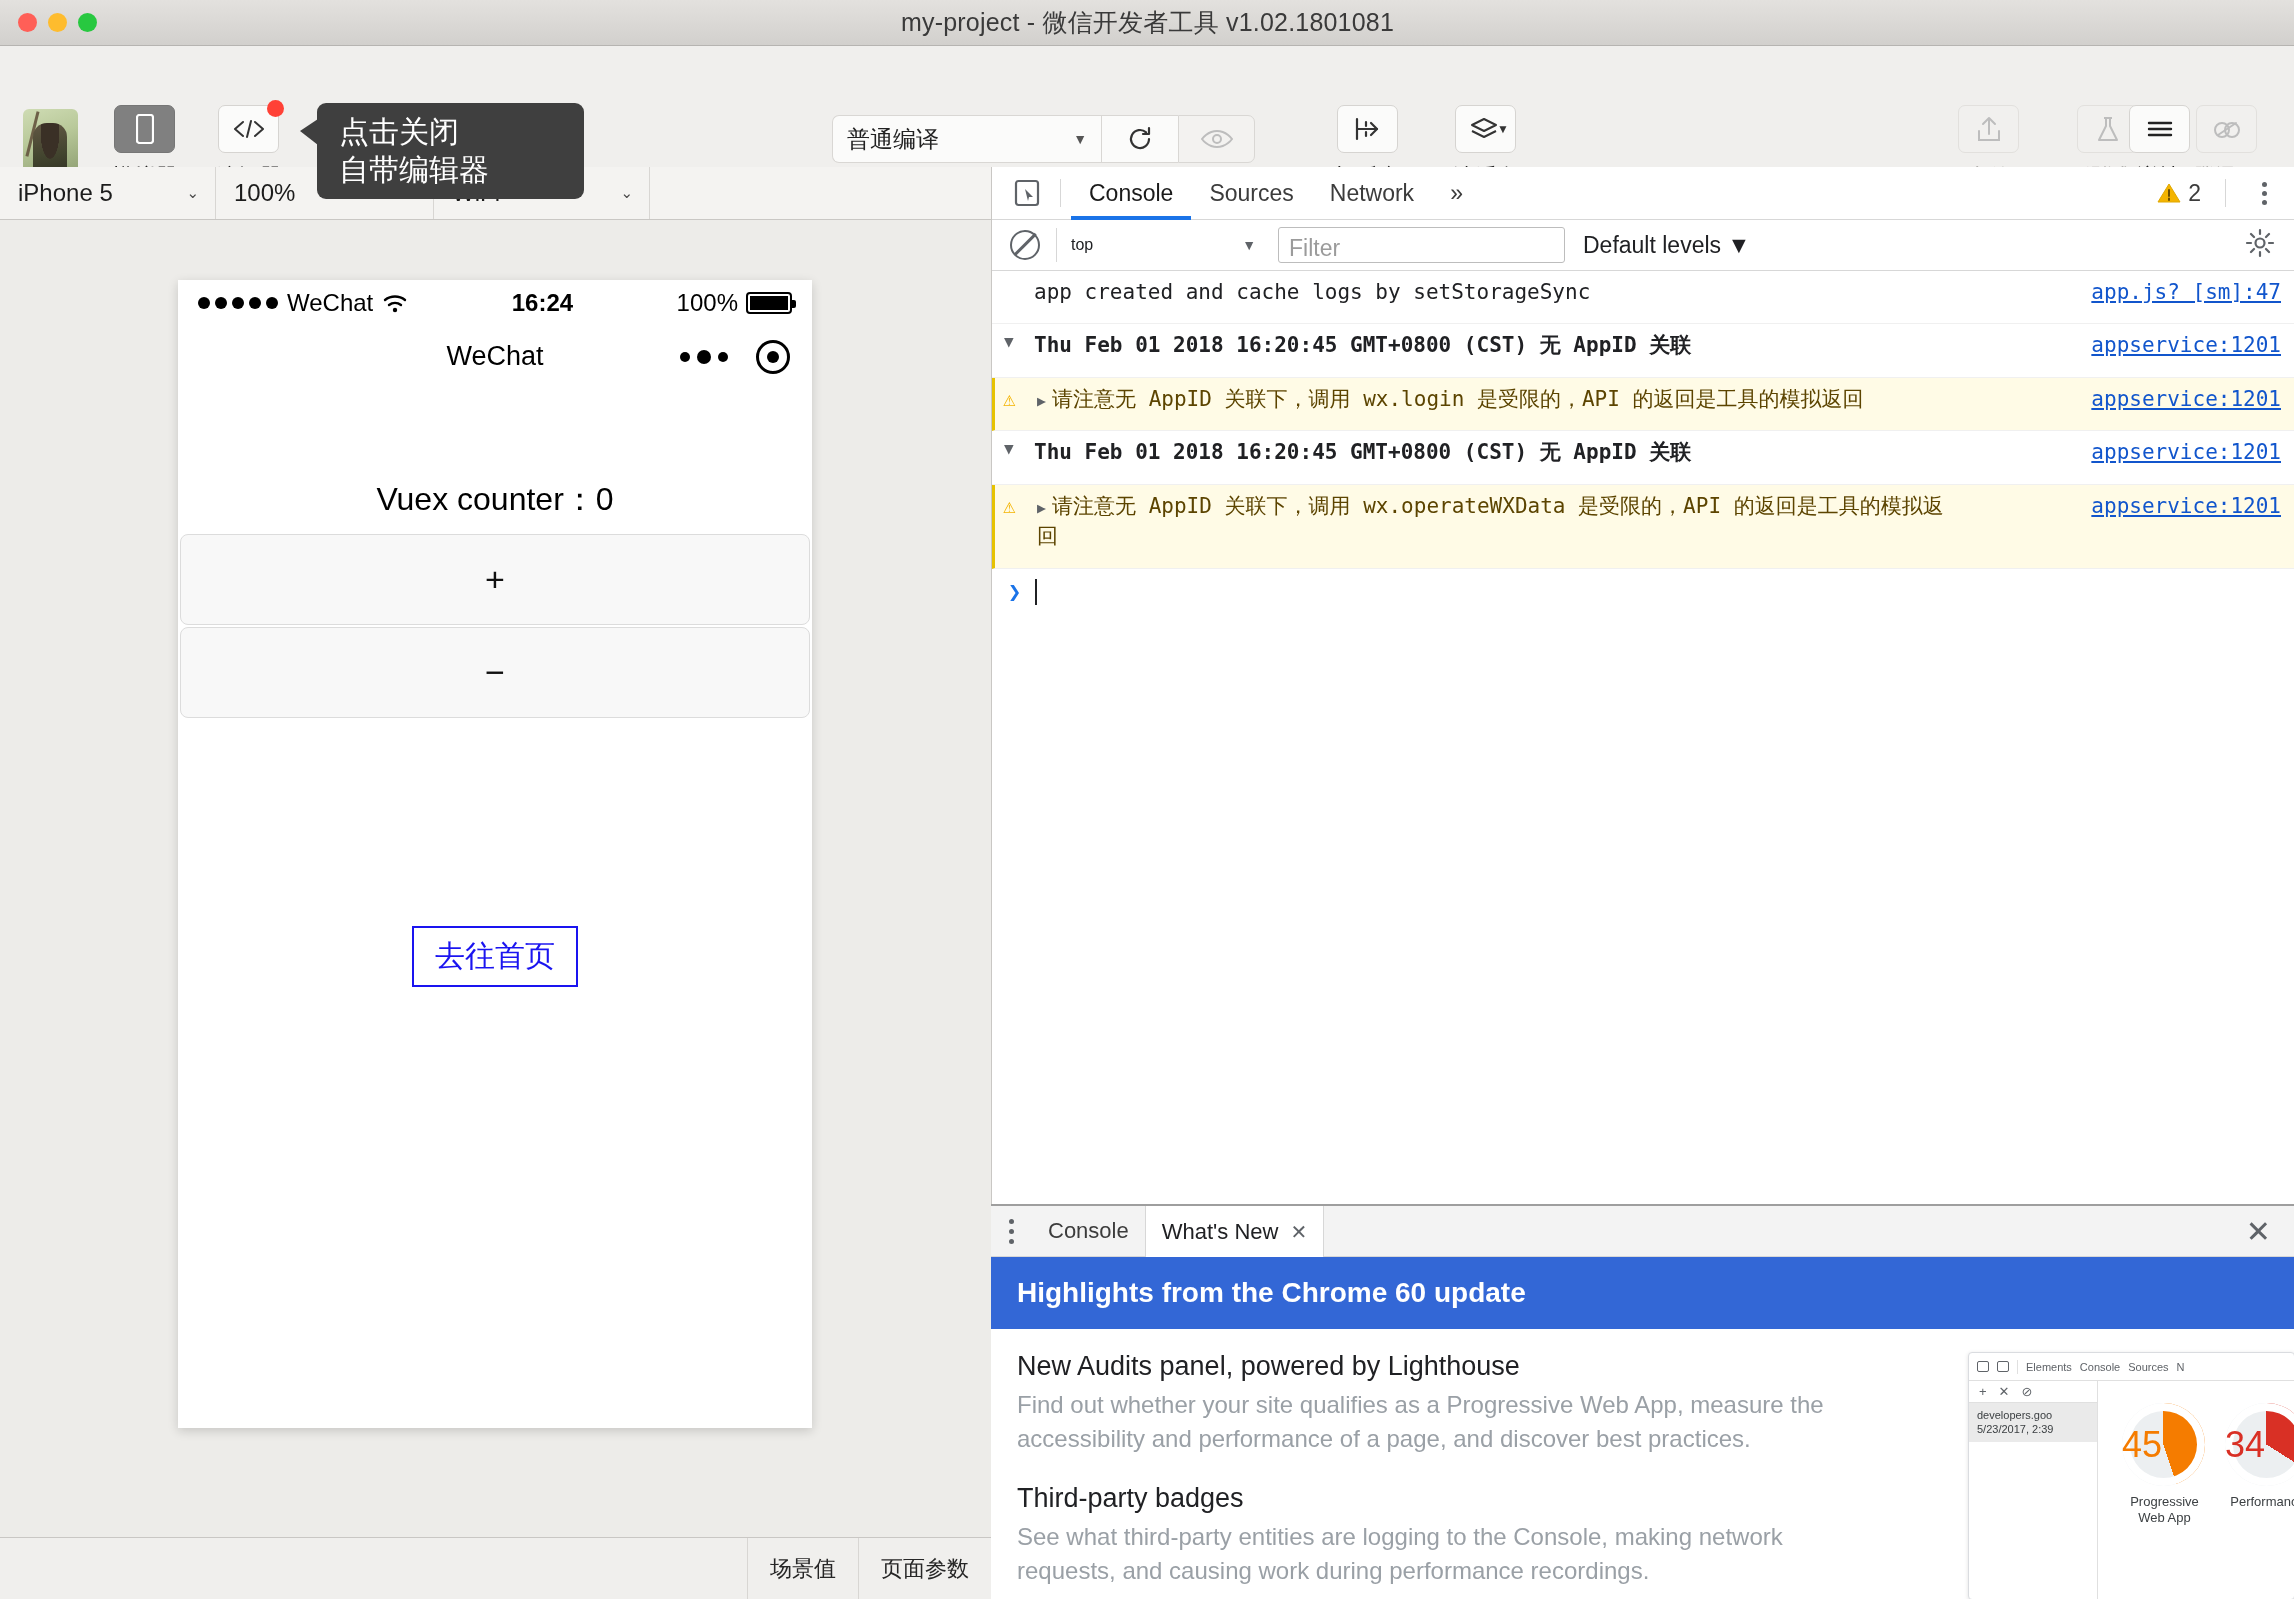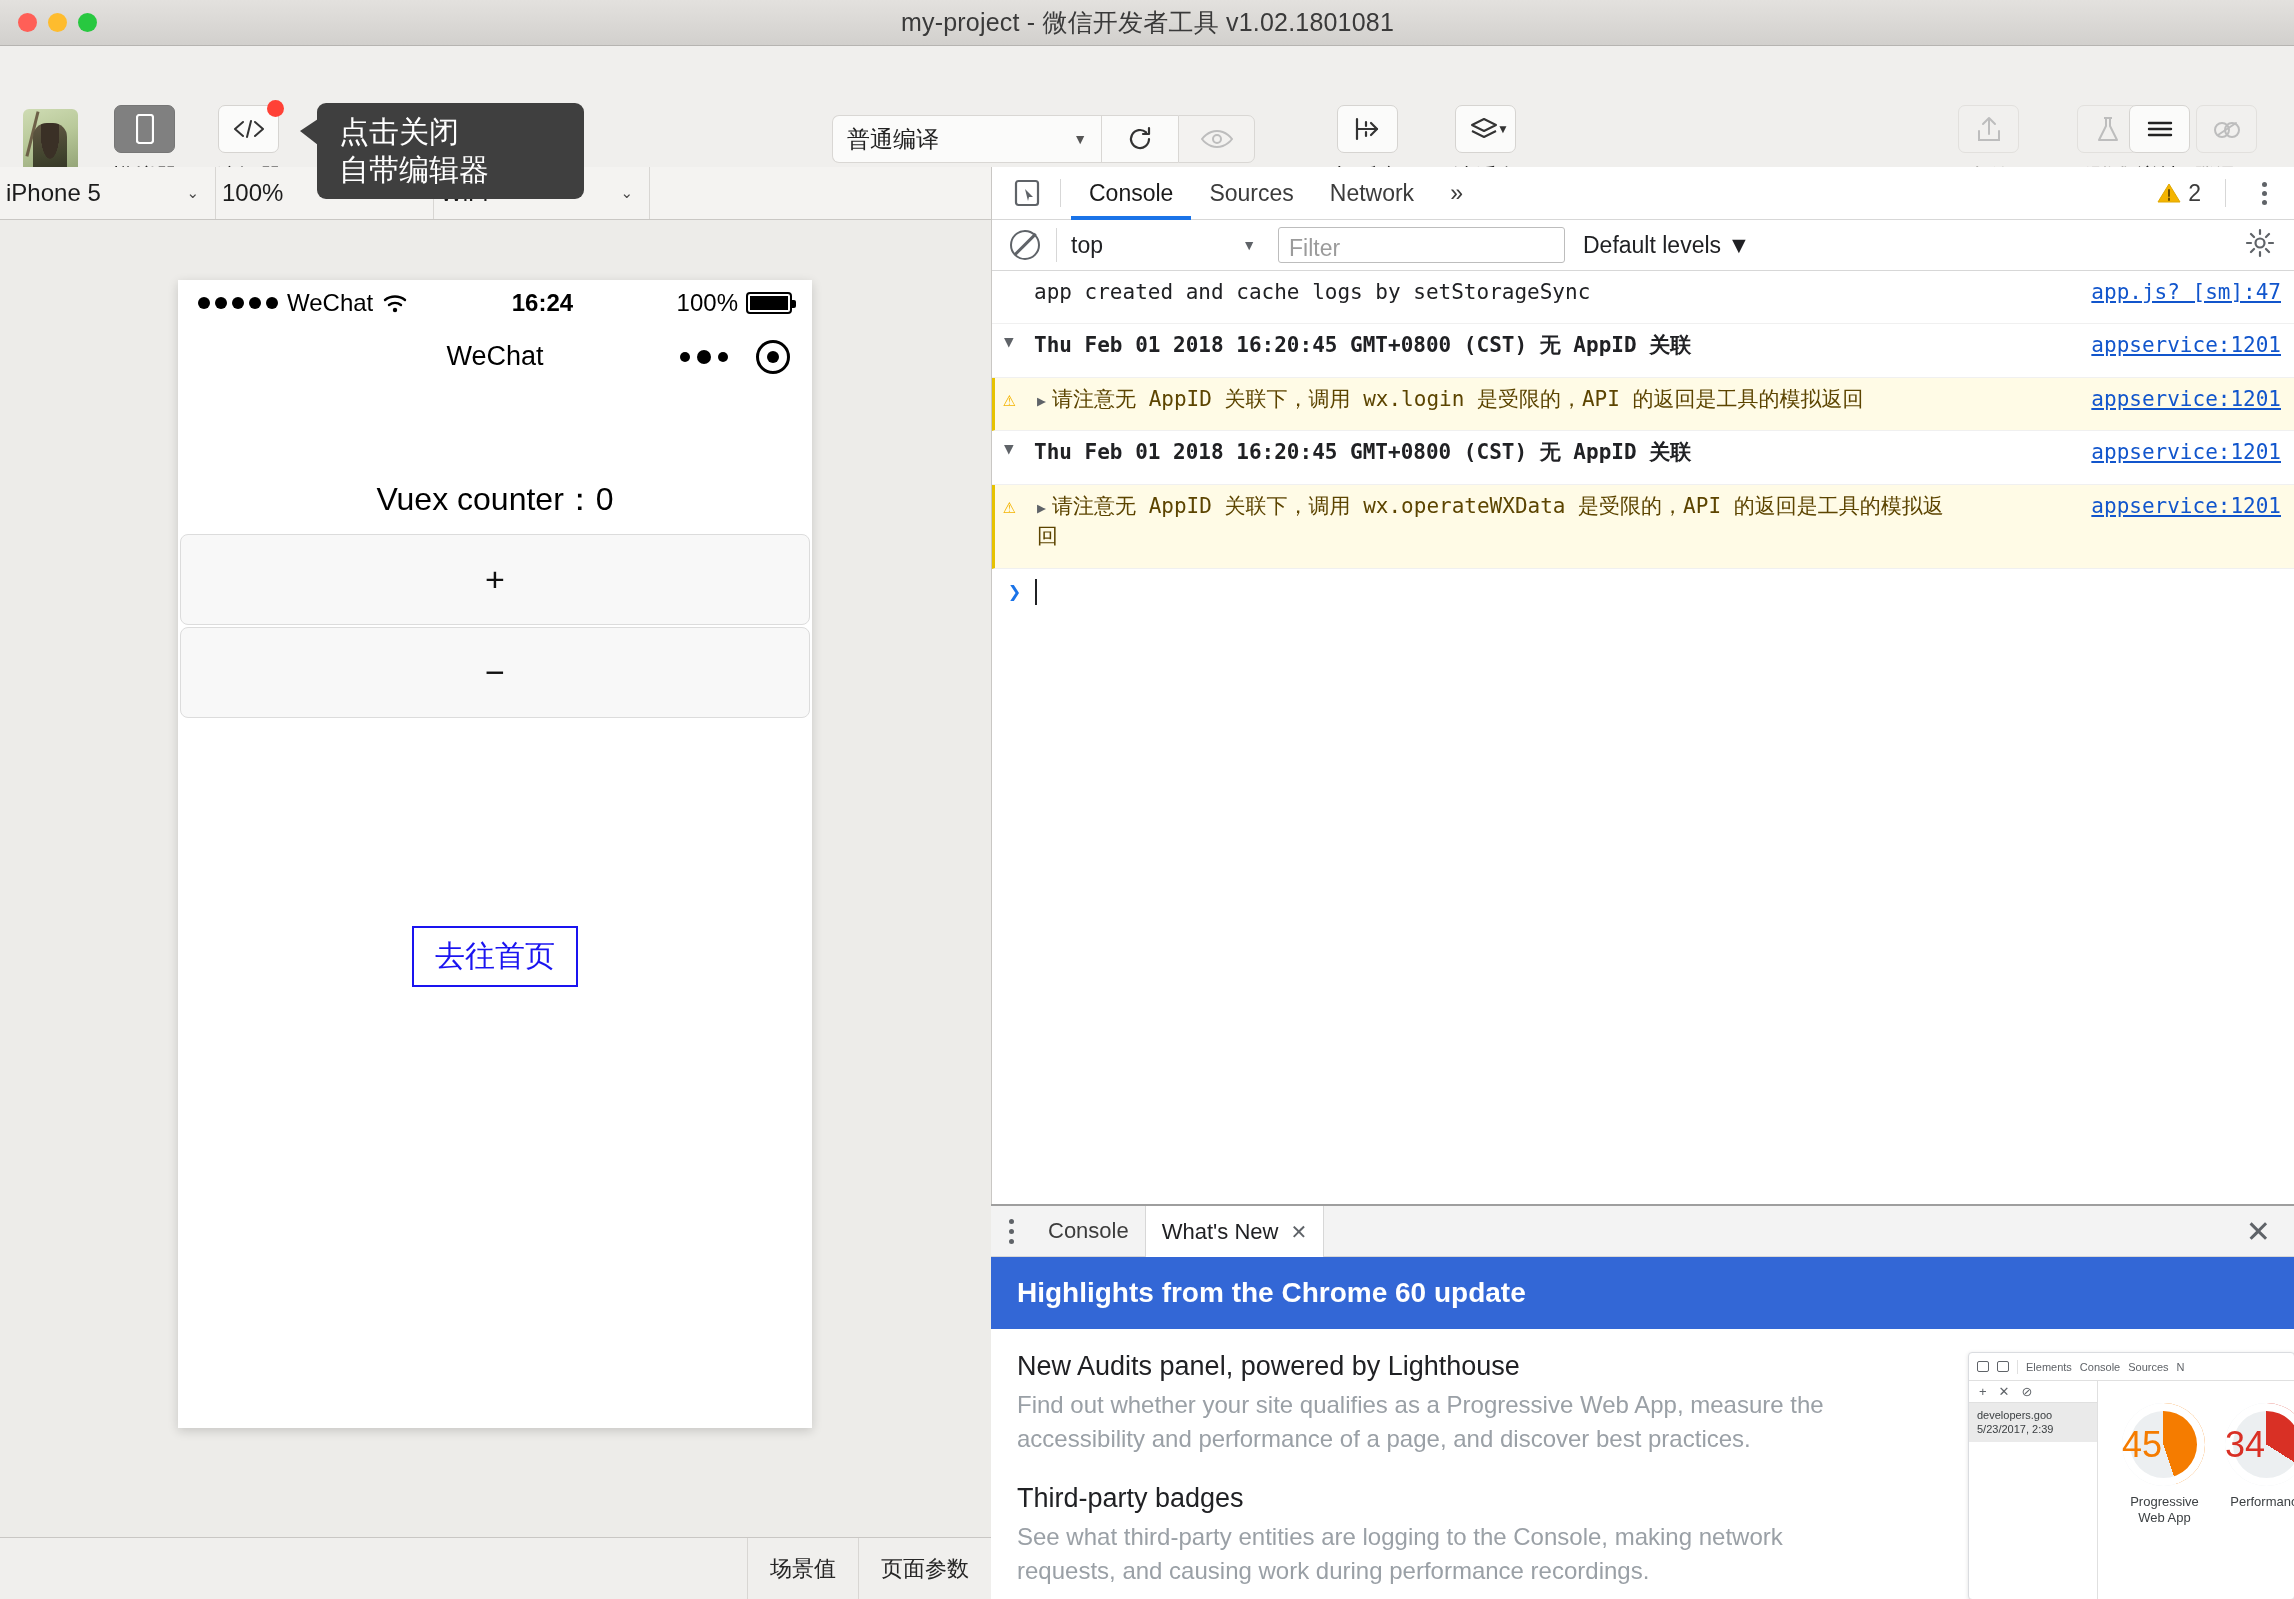--- a/index.html
+++ b/index.html
@@ -91,21 +91,21 @@
   .glabels .l2 { width: 77px; text-align: center; color: #b3b1ae; }
 
   
   .devicebar {
     position: absolute; left: 0; top: 167px; width: 991px; height: 53px;
     background: #f4f3f1; border-bottom: 1px solid #c9c7c4;
     display: flex; align-items: stretch;
   }
   .dsel {
     position: relative; display: flex; align-items: center;
-    border-right: 1px solid #d8d6d3; padding: 0 6px;
+    border-right: 1px solid #d8d6d3; padding: 0 18px;
   }
   .dsel .t { font-size: 24px; color: #1c1c1c; }
   .dsel .c { position: absolute; right: 16px; font-size: 15px; color: #444; }
 
   
   .simarea {
     position: absolute; left: 0; top: 221px; width: 991px; height: 1316px;
     background: #edece9;
   }
   .phone {
@@ -206,21 +206,21 @@
     position: relative; margin: 0 16px 0 6px;
   }
   .noentry::after {
     content: ''; position: absolute; left: -2px; top: 11px; width: 30px; height: 2.5px;
     background: #5f6368; transform: rotate(-45deg);
   }
   .ctxsel {
     width: 210px; display: flex; align-items: center; position: relative;
     border-left: 1px solid #d7d7d7; height: 34px; padding-left: 14px;
   }
-  .ctxsel .t { font-size: 23px; color: #202124; }
+  .ctxsel .t { font-size: 16px; color: #202124; }
   .ctxsel .c { position: absolute; right: 10px; font-size: 14px; color: #5f6368; }
   .filterbox {
     width: 287px; height: 36px; border: 1px solid #bdbdbd; border-radius: 3px;
     background: #fff; display: flex; align-items: flex-end; padding: 0 10px;
     margin-left: 12px;
   }
   .filterbox .ph { font-size: 23px; color: #9b9b9b; }
   .levels { margin-left: 18px; font-size: 23px; color: #202124; }
   .gear { margin-left: auto; margin-right: 20px; }
 

